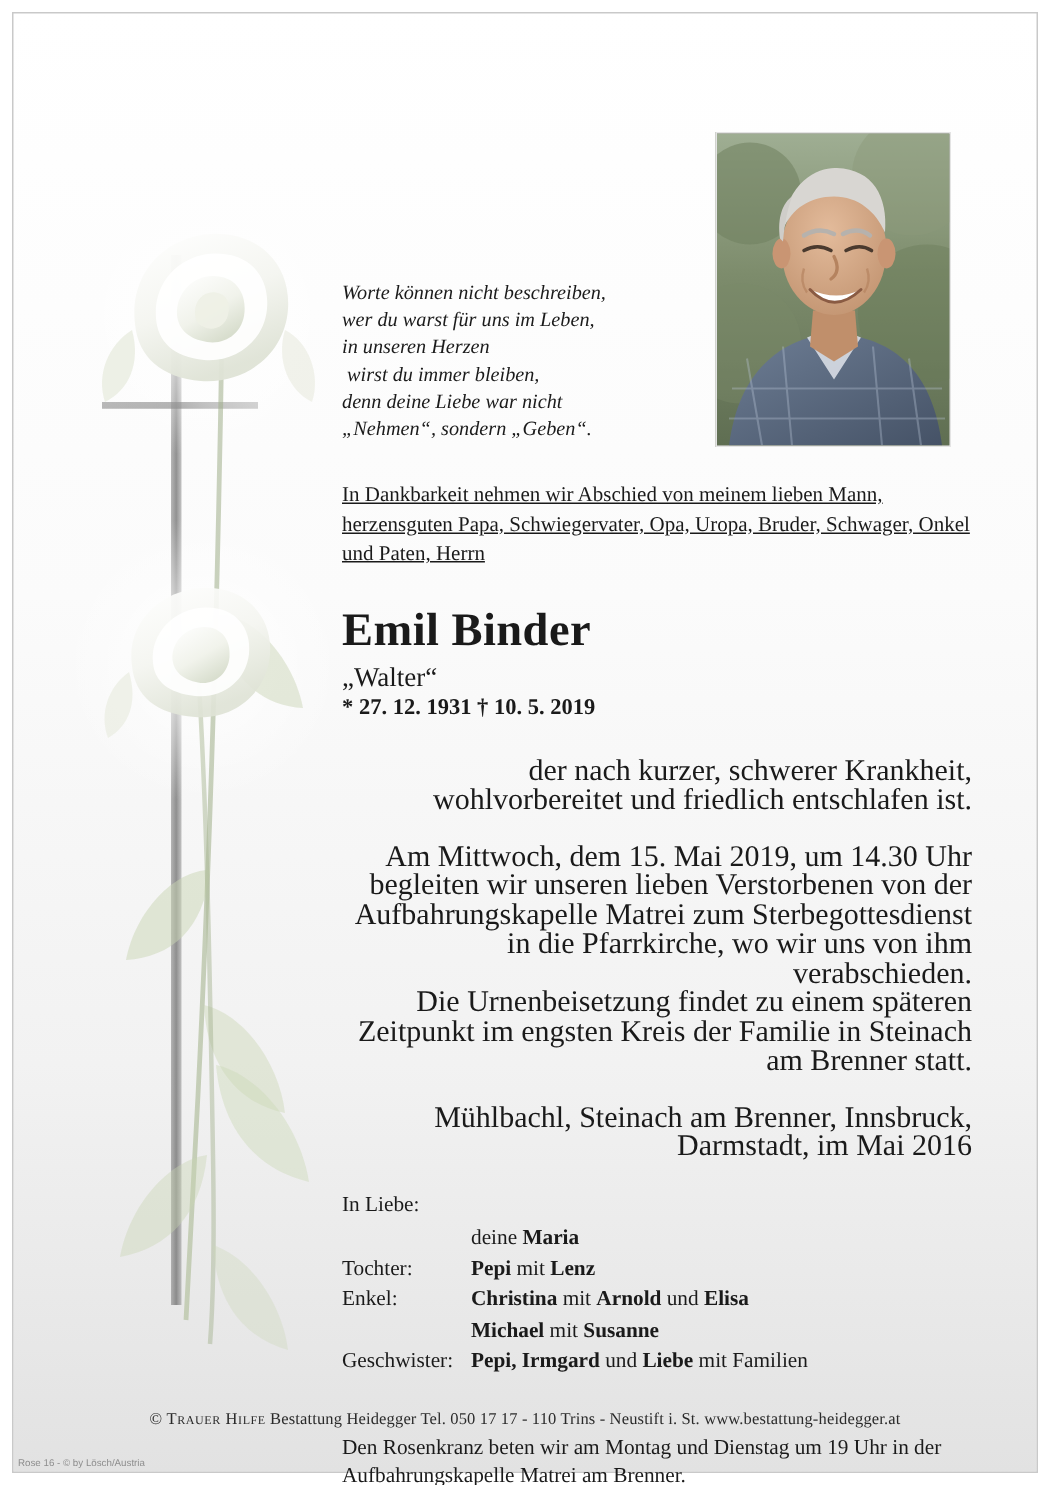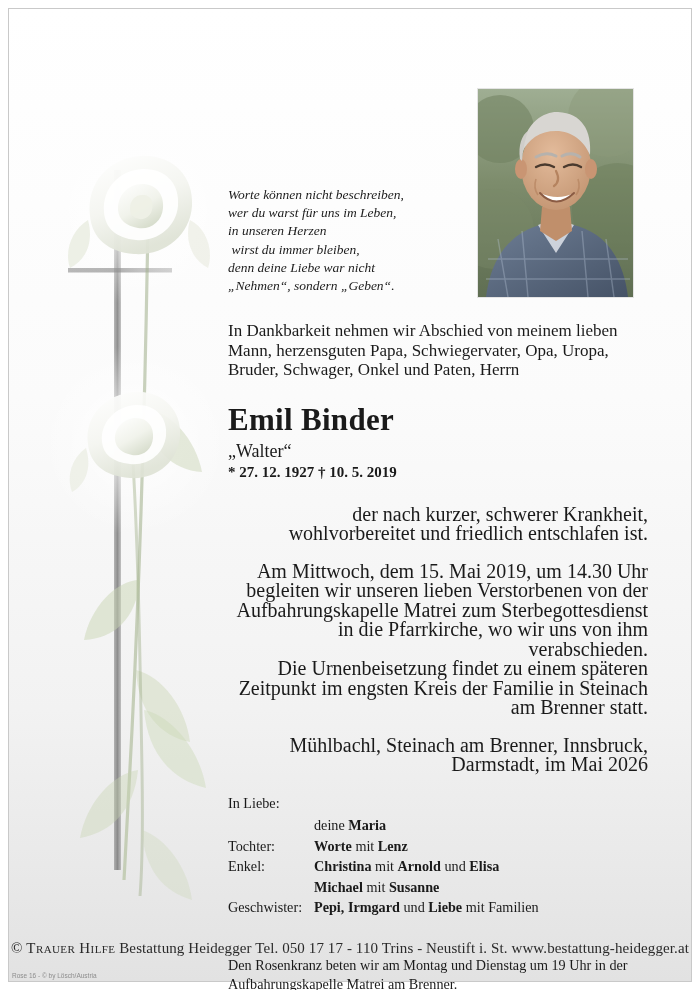--- a/index.html
+++ b/index.html
@@ -81,23 +81,24 @@
   .verse {
     font-style: italic;
     font-size: 13.5px;
     line-height: 18.2px;
     color: #1b1b1b;
     margin-bottom: 26px;
   }
   .verse div { white-space: pre; }
 
   .intro {
-    font-size: 17px;
+    font-size: 14px;
     line-height: 19.5px;
     margin-bottom: 22px;
+    text-decoration: underline;
   }
 
   .name {
     font-size: 31px;
     font-weight: bold;
     letter-spacing: 0.3px;
     line-height: 36px;
     margin-bottom: 2px;
     margin-top: 19px;
   }
@@ -143,21 +144,21 @@
     margin-top: 38px;
   }
 
   
   .footer {
     position: absolute;
     left: 0;
     top: 940px;
     width: 700px;
     text-align: center;
-    font-size: 15px;
+    font-size: 11px;
     color: #2a2a2a;
     letter-spacing: 0.1px;
   }
   .footer .tiny-logo {
     font-variant: small-caps;
     letter-spacing: 0.4px;
   }
   .credit {
     position: absolute;
     left: 12px;
@@ -312,38 +313,38 @@
       <div>in unseren Herzen</div>
       <div> wirst du immer bleiben,</div>
       <div>denn deine Liebe war nicht</div>
       <div>„Nehmen“, sondern „Geben“.</div>
     </div>
 
     <div class="intro">In Dankbarkeit nehmen wir Abschied von meinem lieben Mann, herzensguten Papa, Schwiegervater, Opa, Uropa, Bruder, Schwager, Onkel und Paten, Herrn</div>
 
     <div class="name">Emil Binder</div>
     <div class="nickname">„Walter“</div>
-    <div class="dates">* 27. 12. 1927  † 10. 5. 2019</div>
+    <div class="dates">* 27. 12. 1931  † 10. 5. 2019</div>
 
     <div class="para">der nach kurzer, schwerer Krankheit, wohlvorbereitet und friedlich entschlafen ist.</div>
     <div class="para" style="white-space: pre-line;">Am Mittwoch, dem 15. Mai 2019, um 14.30 Uhr begleiten wir unseren lieben Verstorbenen von der Aufbahrungskapelle Matrei zum Sterbegottesdienst in die Pfarrkirche, wo wir uns von ihm verabschieden.
 Die Urnenbeisetzung findet zu einem späteren Zeitpunkt im engsten Kreis der Familie in Steinach am Brenner statt.</div>
     <div class="para" style="white-space: pre-line;">Mühlbachl, Steinach am Brenner, Innsbruck,
-Darmstadt, im Mai 2026</div>
+Darmstadt, im Mai 2016</div>
 
     <div class="family">
       <div class="fam-intro">In Liebe:</div>
 
       <div class="fam-row indent-row">
         <span>deine <b>Maria</b></span>
       </div>
 
       <div class="fam-row">
         <span class="fam-label">Tochter:</span>
-        <span class="fam-value"><b>Worte</b> mit <b>Lenz</b></span>
+        <span class="fam-value"><b>Pepi</b> mit <b>Lenz</b></span>
       </div>
 
       <div class="fam-row">
         <span class="fam-label">Enkel:</span>
         <span class="fam-value"><b>Christina</b> mit <b>Arnold</b> und <b>Elisa</b></span>
       </div>
 
       <div class="fam-row indent-row">
         <span><b>Michael</b> mit <b>Susanne</b></span>
       </div>

